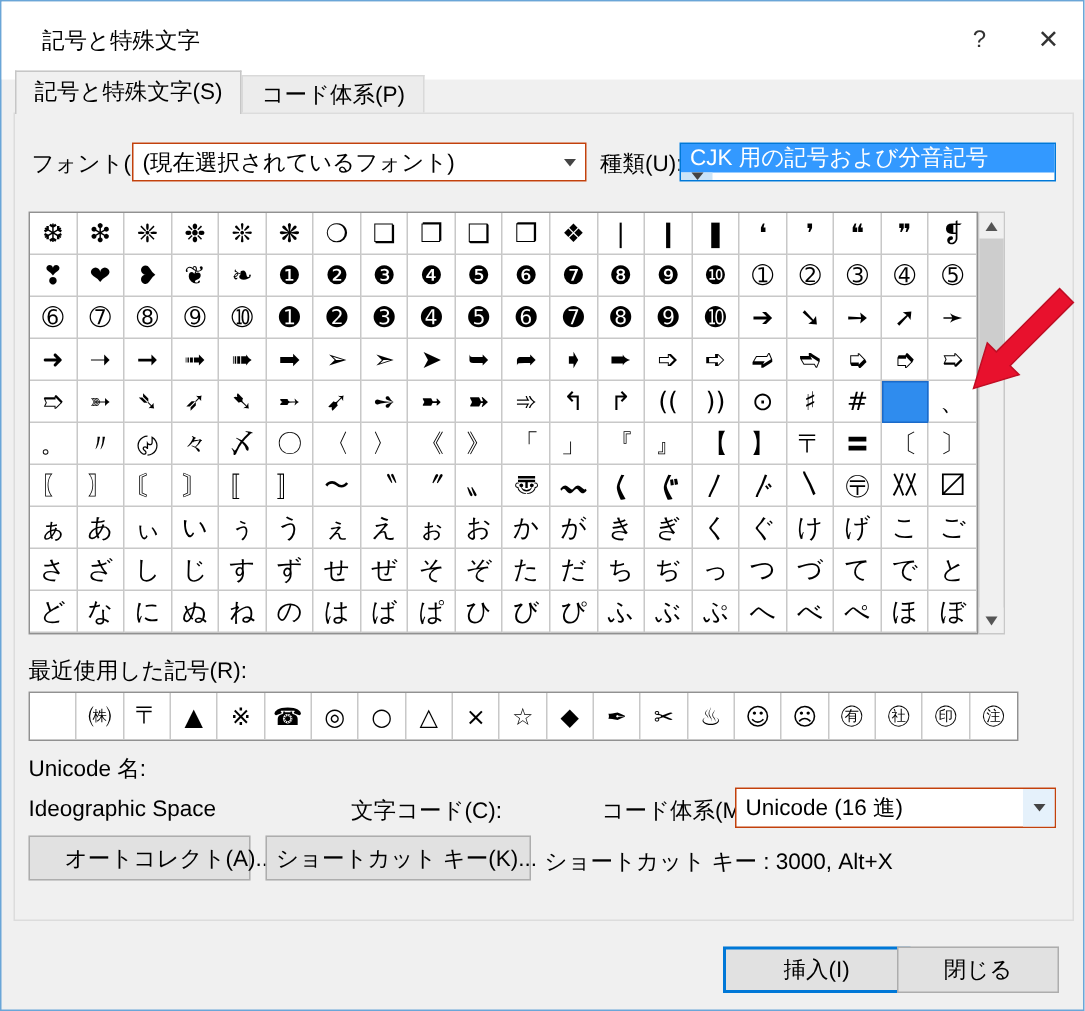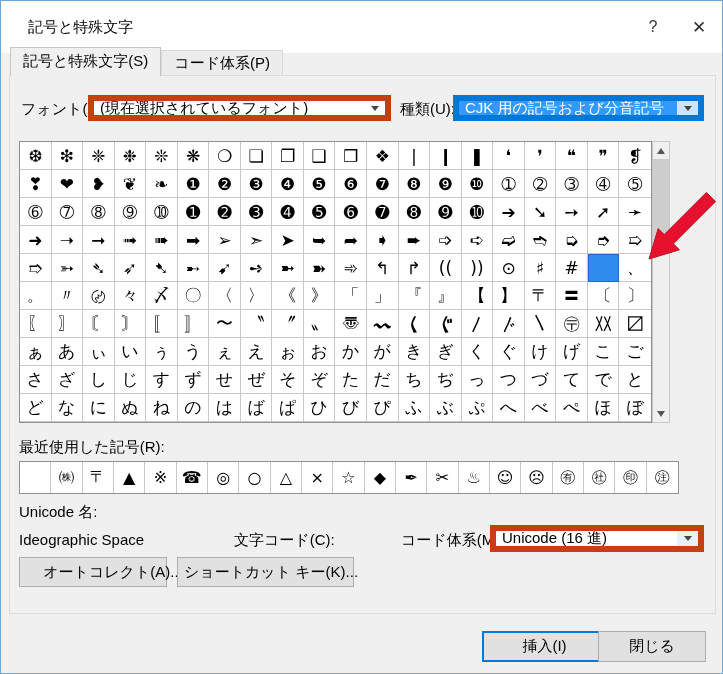--- a/index.html
+++ b/index.html
@@ -20,25 +20,25 @@
   
   .tabs { position:absolute; top:46px; left:9px; display:flex; align-items:flex-end; }
   .tab { font-size:15px; padding:4px 12px 5px 12px; border:1px solid #d9d9d9; border-bottom:none; background:#ececec; color:#000; height:26px; display:flex; align-items:center; }
   .tab.active { background:#f0f0f0; height:29px; border-color:#c6c6c6; position:relative; z-index:2; }
 
   .panel { position:absolute; top:74px; left:8px; width:707px; height:539px; border:1px solid #dcdcdc; background:#f0f0f0; }
 
   .label { position:absolute; font-size:15px; color:#000; white-space:nowrap; }
 
   
-  .combo { position:absolute; height:26px; background:#fff; border:6px solid #c2410c; display:flex; align-items:stretch; }
+  .combo { position:absolute; height:26px; background:#fff; border:1px solid #c2410c; display:flex; align-items:stretch; }
   .combo .val { flex:1; font-size:15px; display:flex; align-items:center; padding:0 6px; white-space:nowrap; overflow:hidden; }
   .combo .btn { width:21px; display:flex; align-items:center; justify-content:center; }
   .tri-down { width:0; height:0; border-left:4px solid transparent; border-right:4px solid transparent; border-top:5px solid #444; }
-  .combo.highlight { border-color:#0078d7; }
+  .combo.highlight { border-color:#0078d7;flex-direction:column; }
   .combo.highlight .val { background:#3399ff; color:#fff; }
   .combo.highlight .btn { background:#cce4f7; }
 
   
   .sym-grid {
     position:absolute; left:18px; top:140px; width:633px;
     display:grid; grid-template-columns:repeat(20,1fr); grid-auto-rows:28px;
     background:#fff; border:1px solid #919191;
   }
   .cell {
@@ -367,17 +367,18 @@
   <div class="label" style="left:400px; top:530px;">コード体系(M):</div>
   <div class="combo" style="left:489px; top:524px; width:214px; height:27px;">
     <div class="val">Unicode (16 進)</div>
     <div class="btn" style="background:#e5f1fb;">
         <span class="tri-down"></span>
       </div>
   </div>
 
   <div class="push-btn" style="left:18px; top:556px; width:148px; height:30px;padding-left:40px;">オートコレクト(A)...</div>
   <div class="push-btn" style="left:176px; top:556px; width:177px; height:30px;padding-left:11px;">ショートカット キー(K)...</div>
+  <div class="label" style="left:362px; top:564px;">ショートカット キー : 3000, Alt+X</div>
 
   <div class="push-btn default" style="left:481px; top:630px; width:125px; height:31px;">挿入(I)</div>
   <div class="push-btn" style="left:597px; top:630px; width:108px; height:31px;">閉じる</div>
 
 </div>
 
 </body></html>

